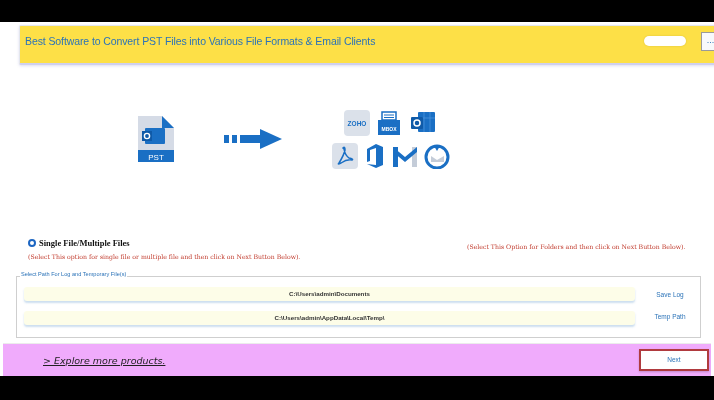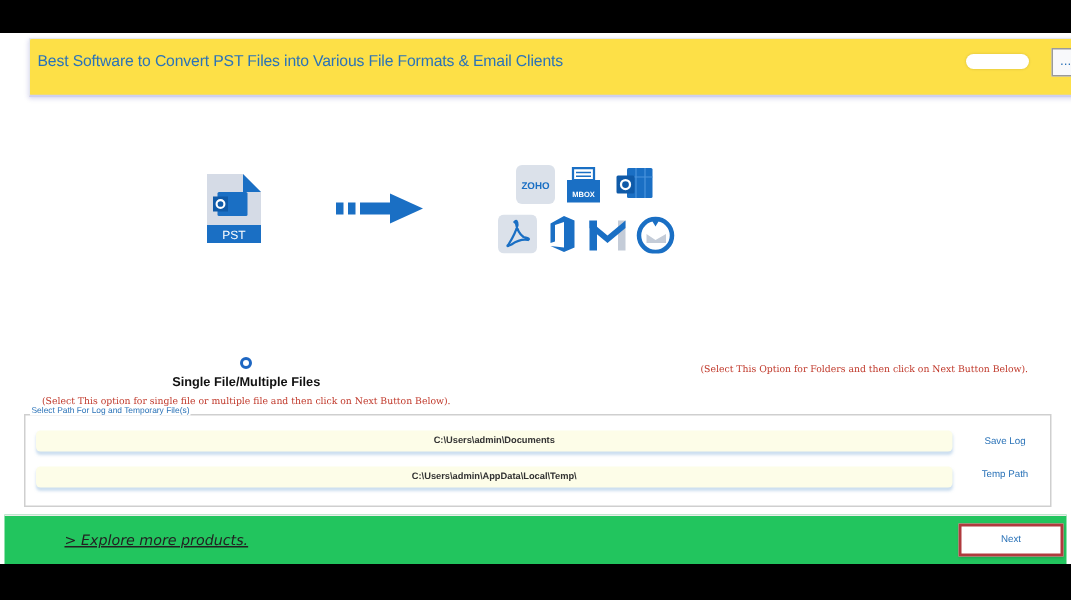--- a/index.html
+++ b/index.html
@@ -17,33 +17,33 @@
     border: 1px solid #9a9a9a; background: #f8f9fb; color: #2b73b8; font-size: 9px;
     text-align: center; line-height: 14px; cursor: pointer; }
 
   .hero { position: absolute; left: 0; top: 84px; width: 664px; height: 70px; text-align: right; }
   .pst-icon { position: absolute; left: 136px; top: 8px; width: 40px; height: 50px; }
   .arrow-icon { position: absolute; left: 222px; top: 22px; width: 62px; height: 22px; }
   .formats { position: absolute; left: 330px; top: 4px; width: 122px; height: 62px; }
   .fmt { position: absolute; width: 26px; height: 26px; }
 
   .radio-row { position: absolute; top: 216px; }
-  .radio-label { font-family: Liberation Sans, sans-serif; font-weight: bold; font-size: 8.5px; color: #111; display: flex; align-items: center; gap: 3px; cursor: pointer; flex-direction: column; }
+  .radio-label { font-family: Liberation Serif, serif; font-weight: bold; font-size: 8.5px; color: #111; display: flex; align-items: center; gap: 3px; cursor: pointer; }
   .radio { width: 8px; height: 8px; border-radius: 50%; border: 1px solid #666; background: #fff; display: inline-block; }
   .radio.checked { border: 2px solid #1d66c2; background: #fff; box-shadow: inset 0 0 0 1px #fff; }
   .radio-hint { font-family: "DejaVu Serif", serif; font-size: 6.2px; color: #c0392b; margin-top: 5px; white-space: nowrap; }
 
   .pathbox { position: absolute; left: 16px; top: 254px; width: 685px; height: 62px; border: 1px solid #cfcfcf; }
   .pathbox-legend { position: absolute; left: 3px; top: -6px; background: #fff; padding: 0 1px; font-size: 5.6px; color: #2b73b8; }
   .path-field { position: absolute; left: 7px; width: 611px; height: 14px; background: #fdfde8;
     border-radius: 3px; box-shadow: 0 2px 2px rgba(110,160,210,0.35);
     font-size: 6.2px; color: #333; font-weight: bold; text-align: center; line-height: 14px; }
   .path-btn { position: absolute; left: 628px; width: 50px; font-size: 6.5px; color: #2b73b8; text-align: center; cursor: pointer; }
 
-  .footer { position: absolute; left: 3px; top: 321px; width: 708px; height: 33px; background: #22c55e; border-top: 1px solid #ececec; }
+  .footer { position: absolute; left: 3px; top: 321px; width: 708px; height: 33px; background: #f0abfc; border-top: 1px solid #ececec; }
   .explore { position: absolute; left: 40px; top: 11px; font-size: 9.5px; font-style: italic; color: #222; text-decoration: underline; cursor: pointer; font-family: "DejaVu Sans", sans-serif; }
   .next-btn { position: absolute; left: 636px; top: 5px; width: 70px; height: 22px; border: 2px solid #b03a3e;
     background: #fff; color: #2b73b8; font-size: 6.5px; text-align: center; line-height: 18px; cursor: pointer; box-shadow: 0 1px 2px rgba(0,0,0,0.2); }
 </style>
 </head>
 <body>
 
 <div class="app">
 
   <div class="header">

